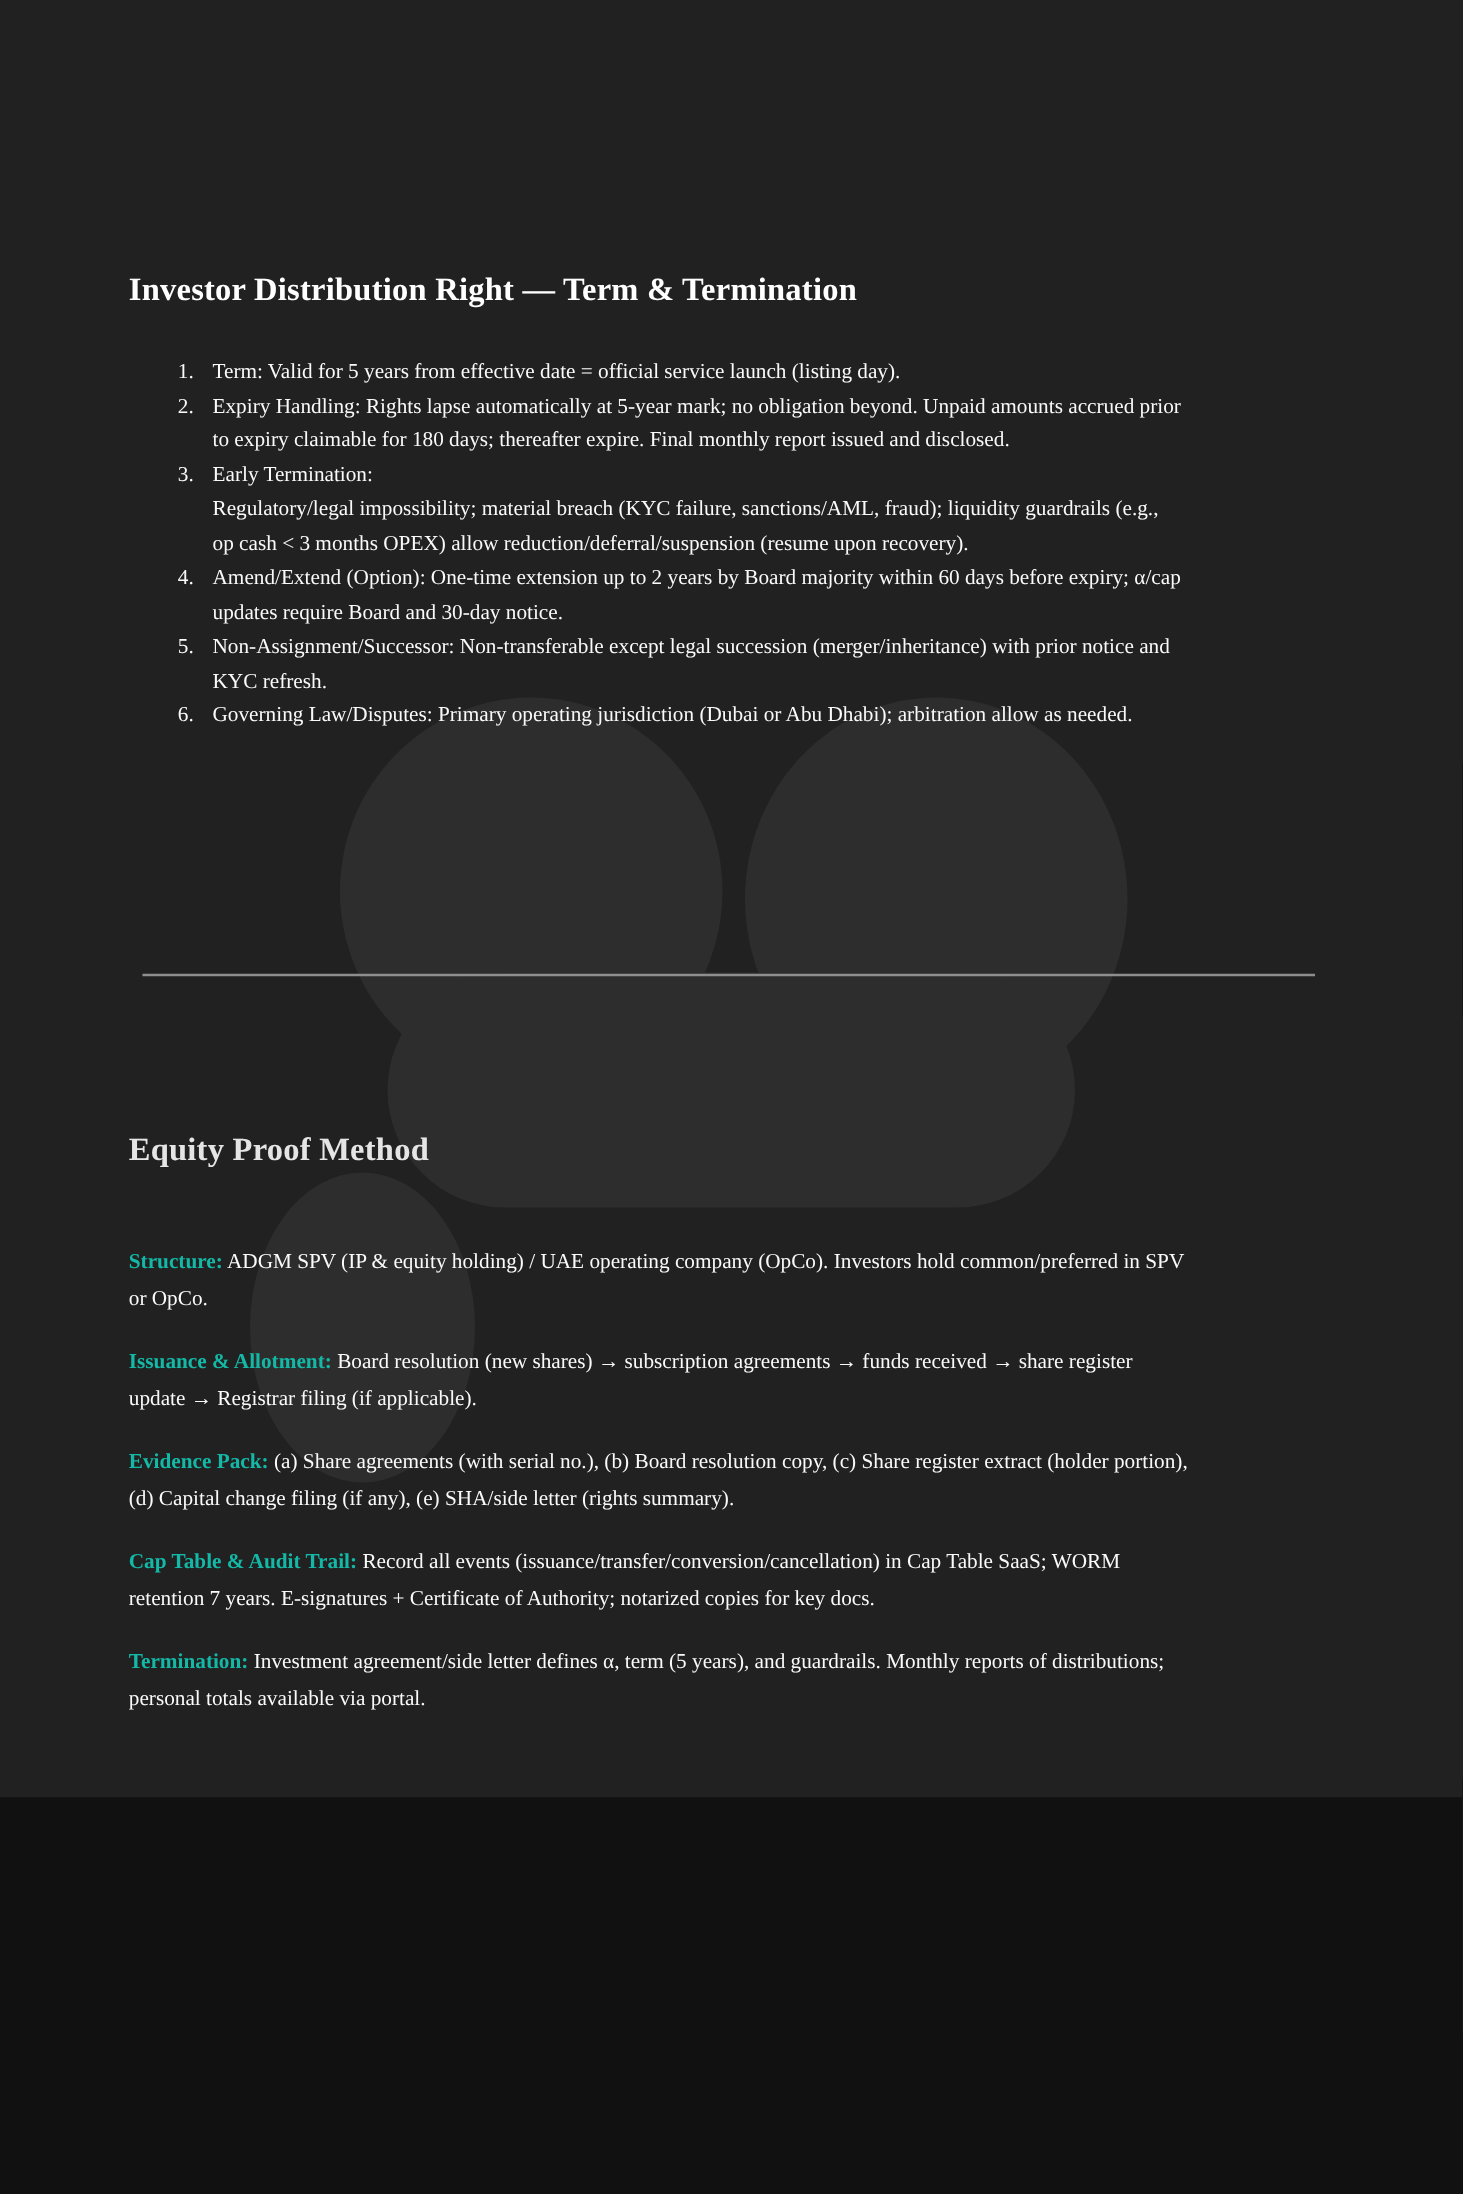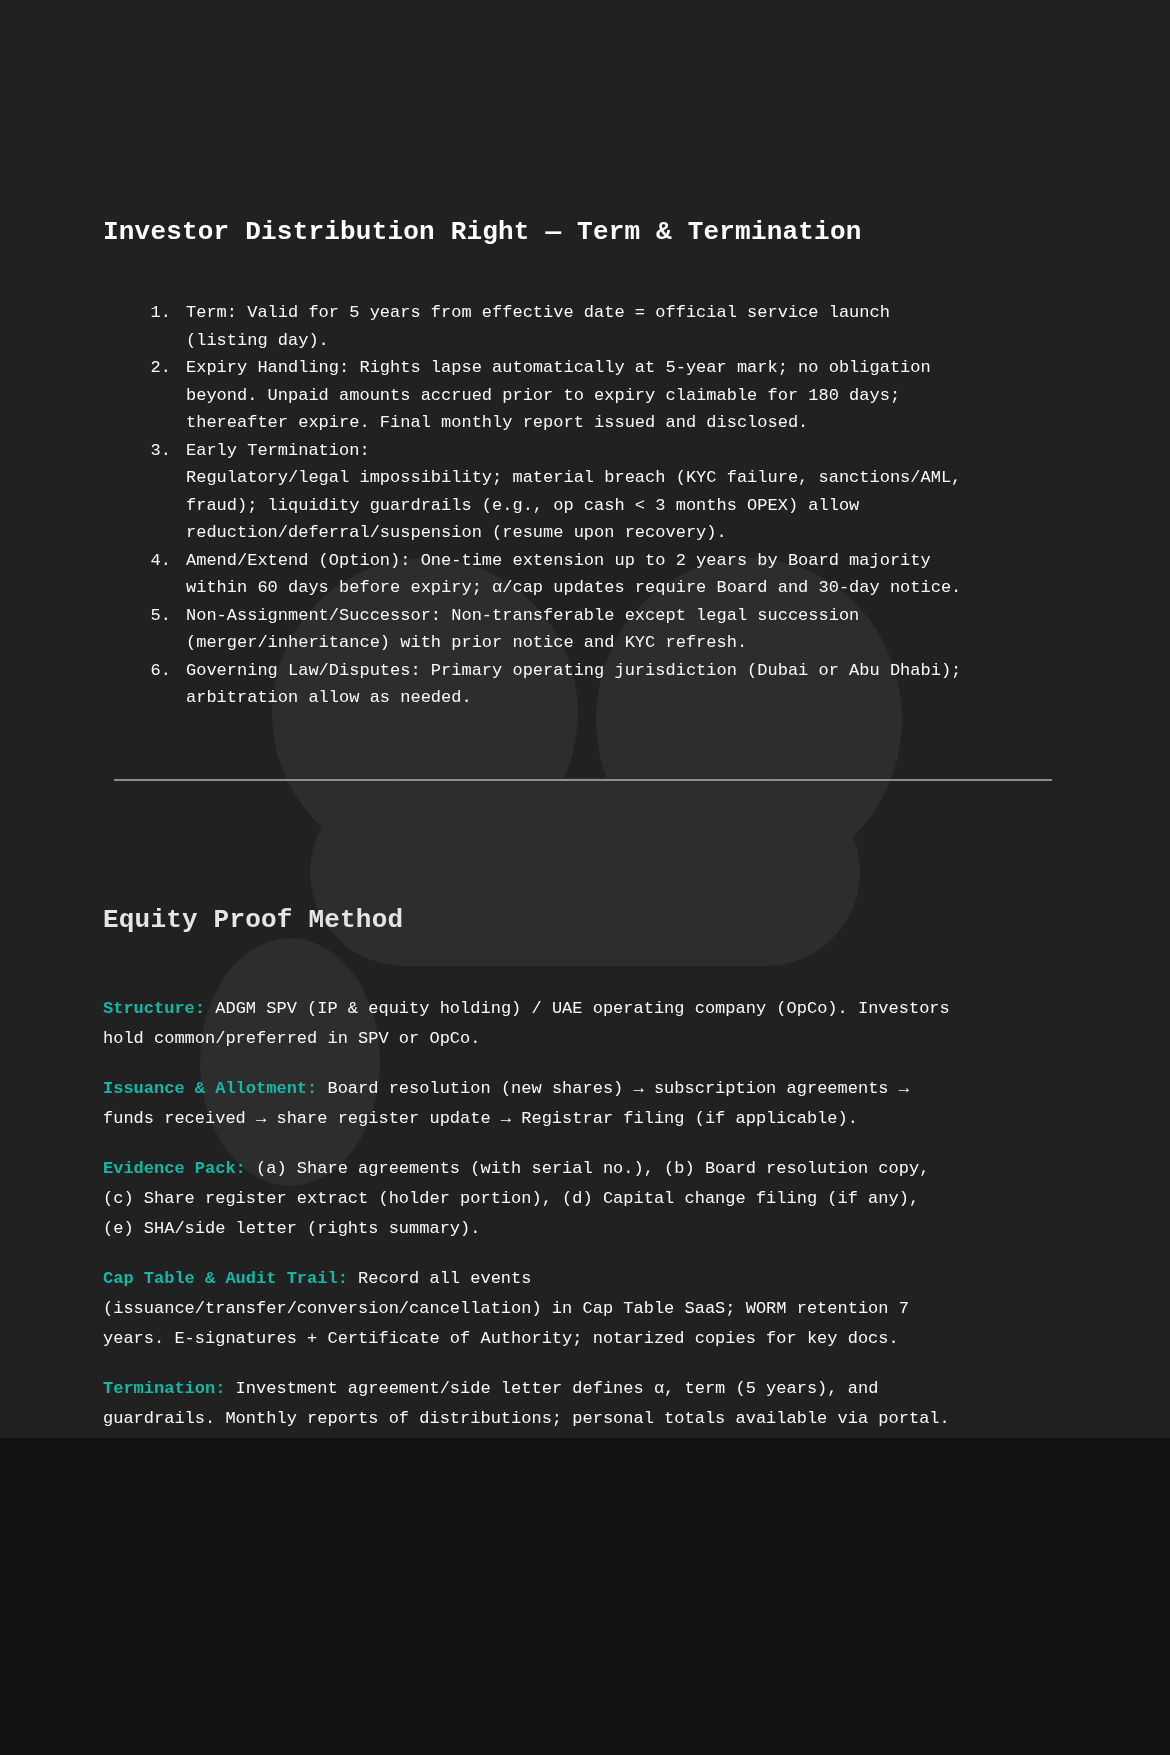--- a/index.html
+++ b/index.html
@@ -6,21 +6,21 @@
     margin: 0;
     padding: 0;
     background: #111;
   }
   .page {
     position: relative;
     width: 1170px;
     height: 1438px;
     background: #212121;
     overflow: hidden;
-    font-family: Liberation Mono, monospace;
+    font-family: Liberation Serif, serif;
     color: #fafafa;
   }
   
   .wm {
     position: absolute;
     background: #2d2d2d;
   }
   .wm-lobe-left {
     left: 272px; top: 558px;
     width: 306px; height: 310px;
@@ -49,21 +49,21 @@
     font-size: 26px;
     font-weight: 700;
     line-height: 32px;
     color: #ffffff;
     letter-spacing: 0.2px;
   }
   .term-list {
     position: absolute;
     left: 103px; top: 283px;
     width: 845px;
-    margin: 16px; padding: 0;
+    margin: 0; padding: 0;
     list-style: none;
     counter-reset: n;
     font-size: 17px;
     line-height: 27.5px;
   }
   .term-list li {
     counter-increment: n;
     position: relative;
     padding-left: 67px;
     white-space: pre-line;

